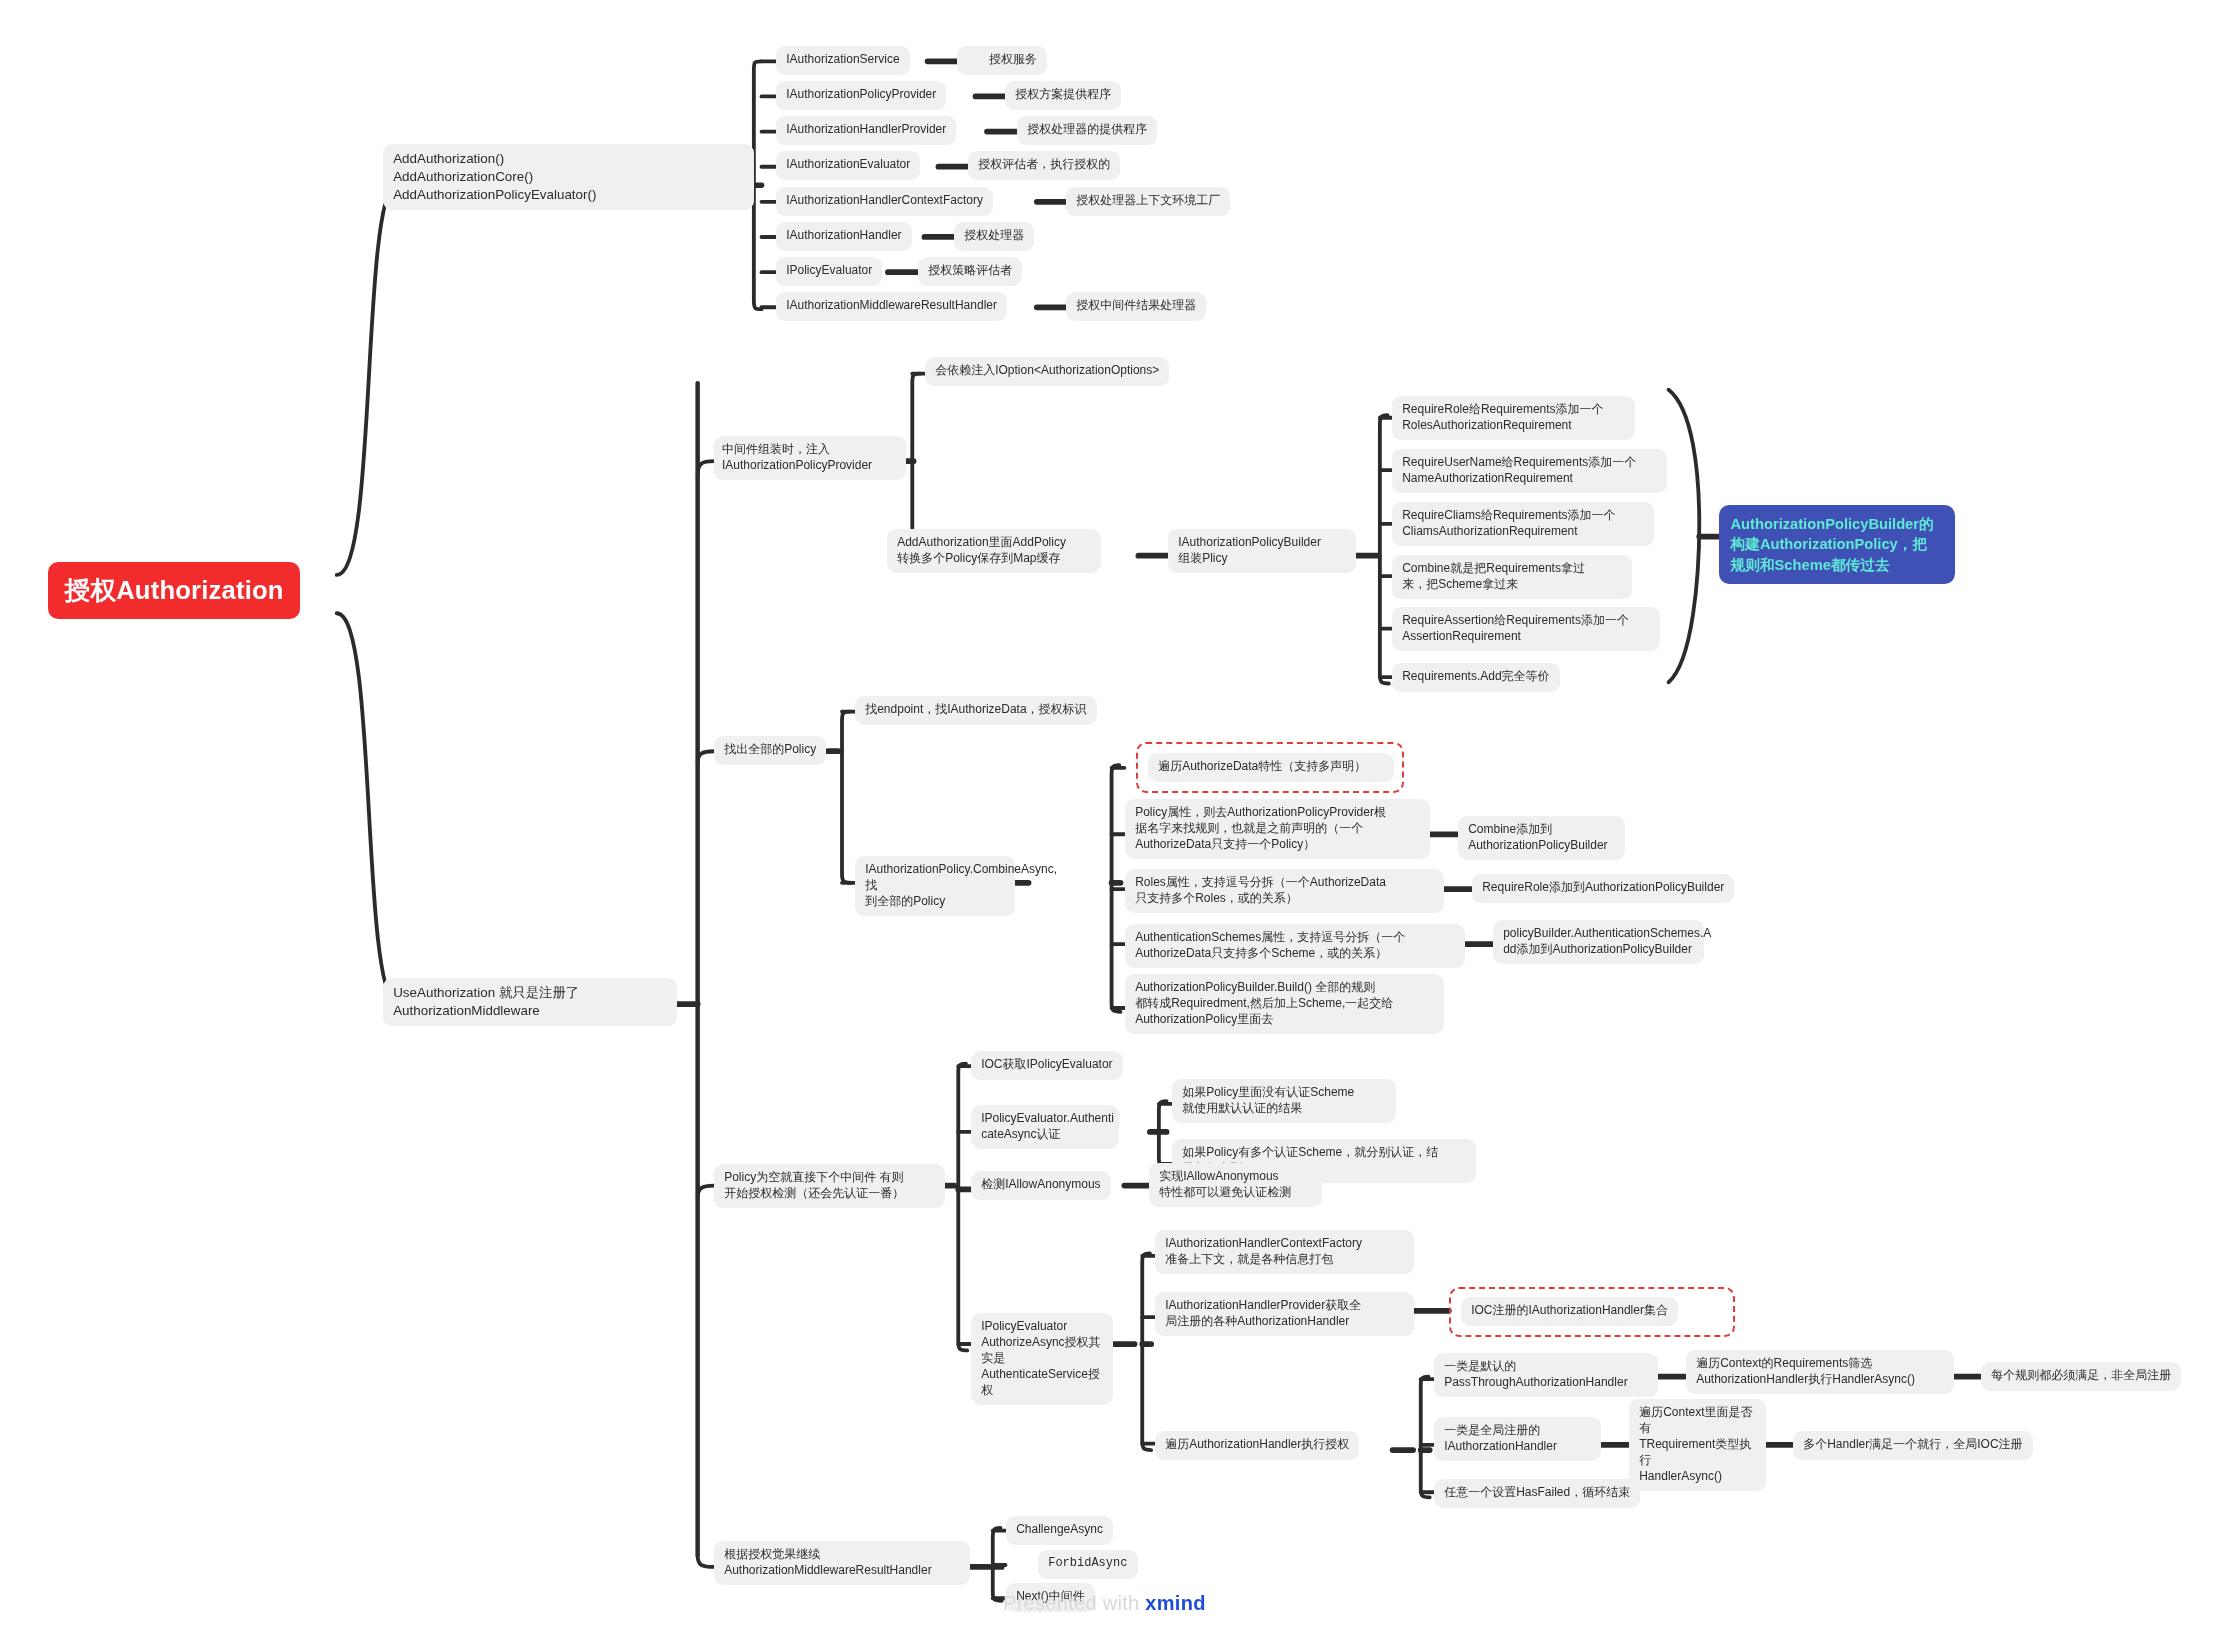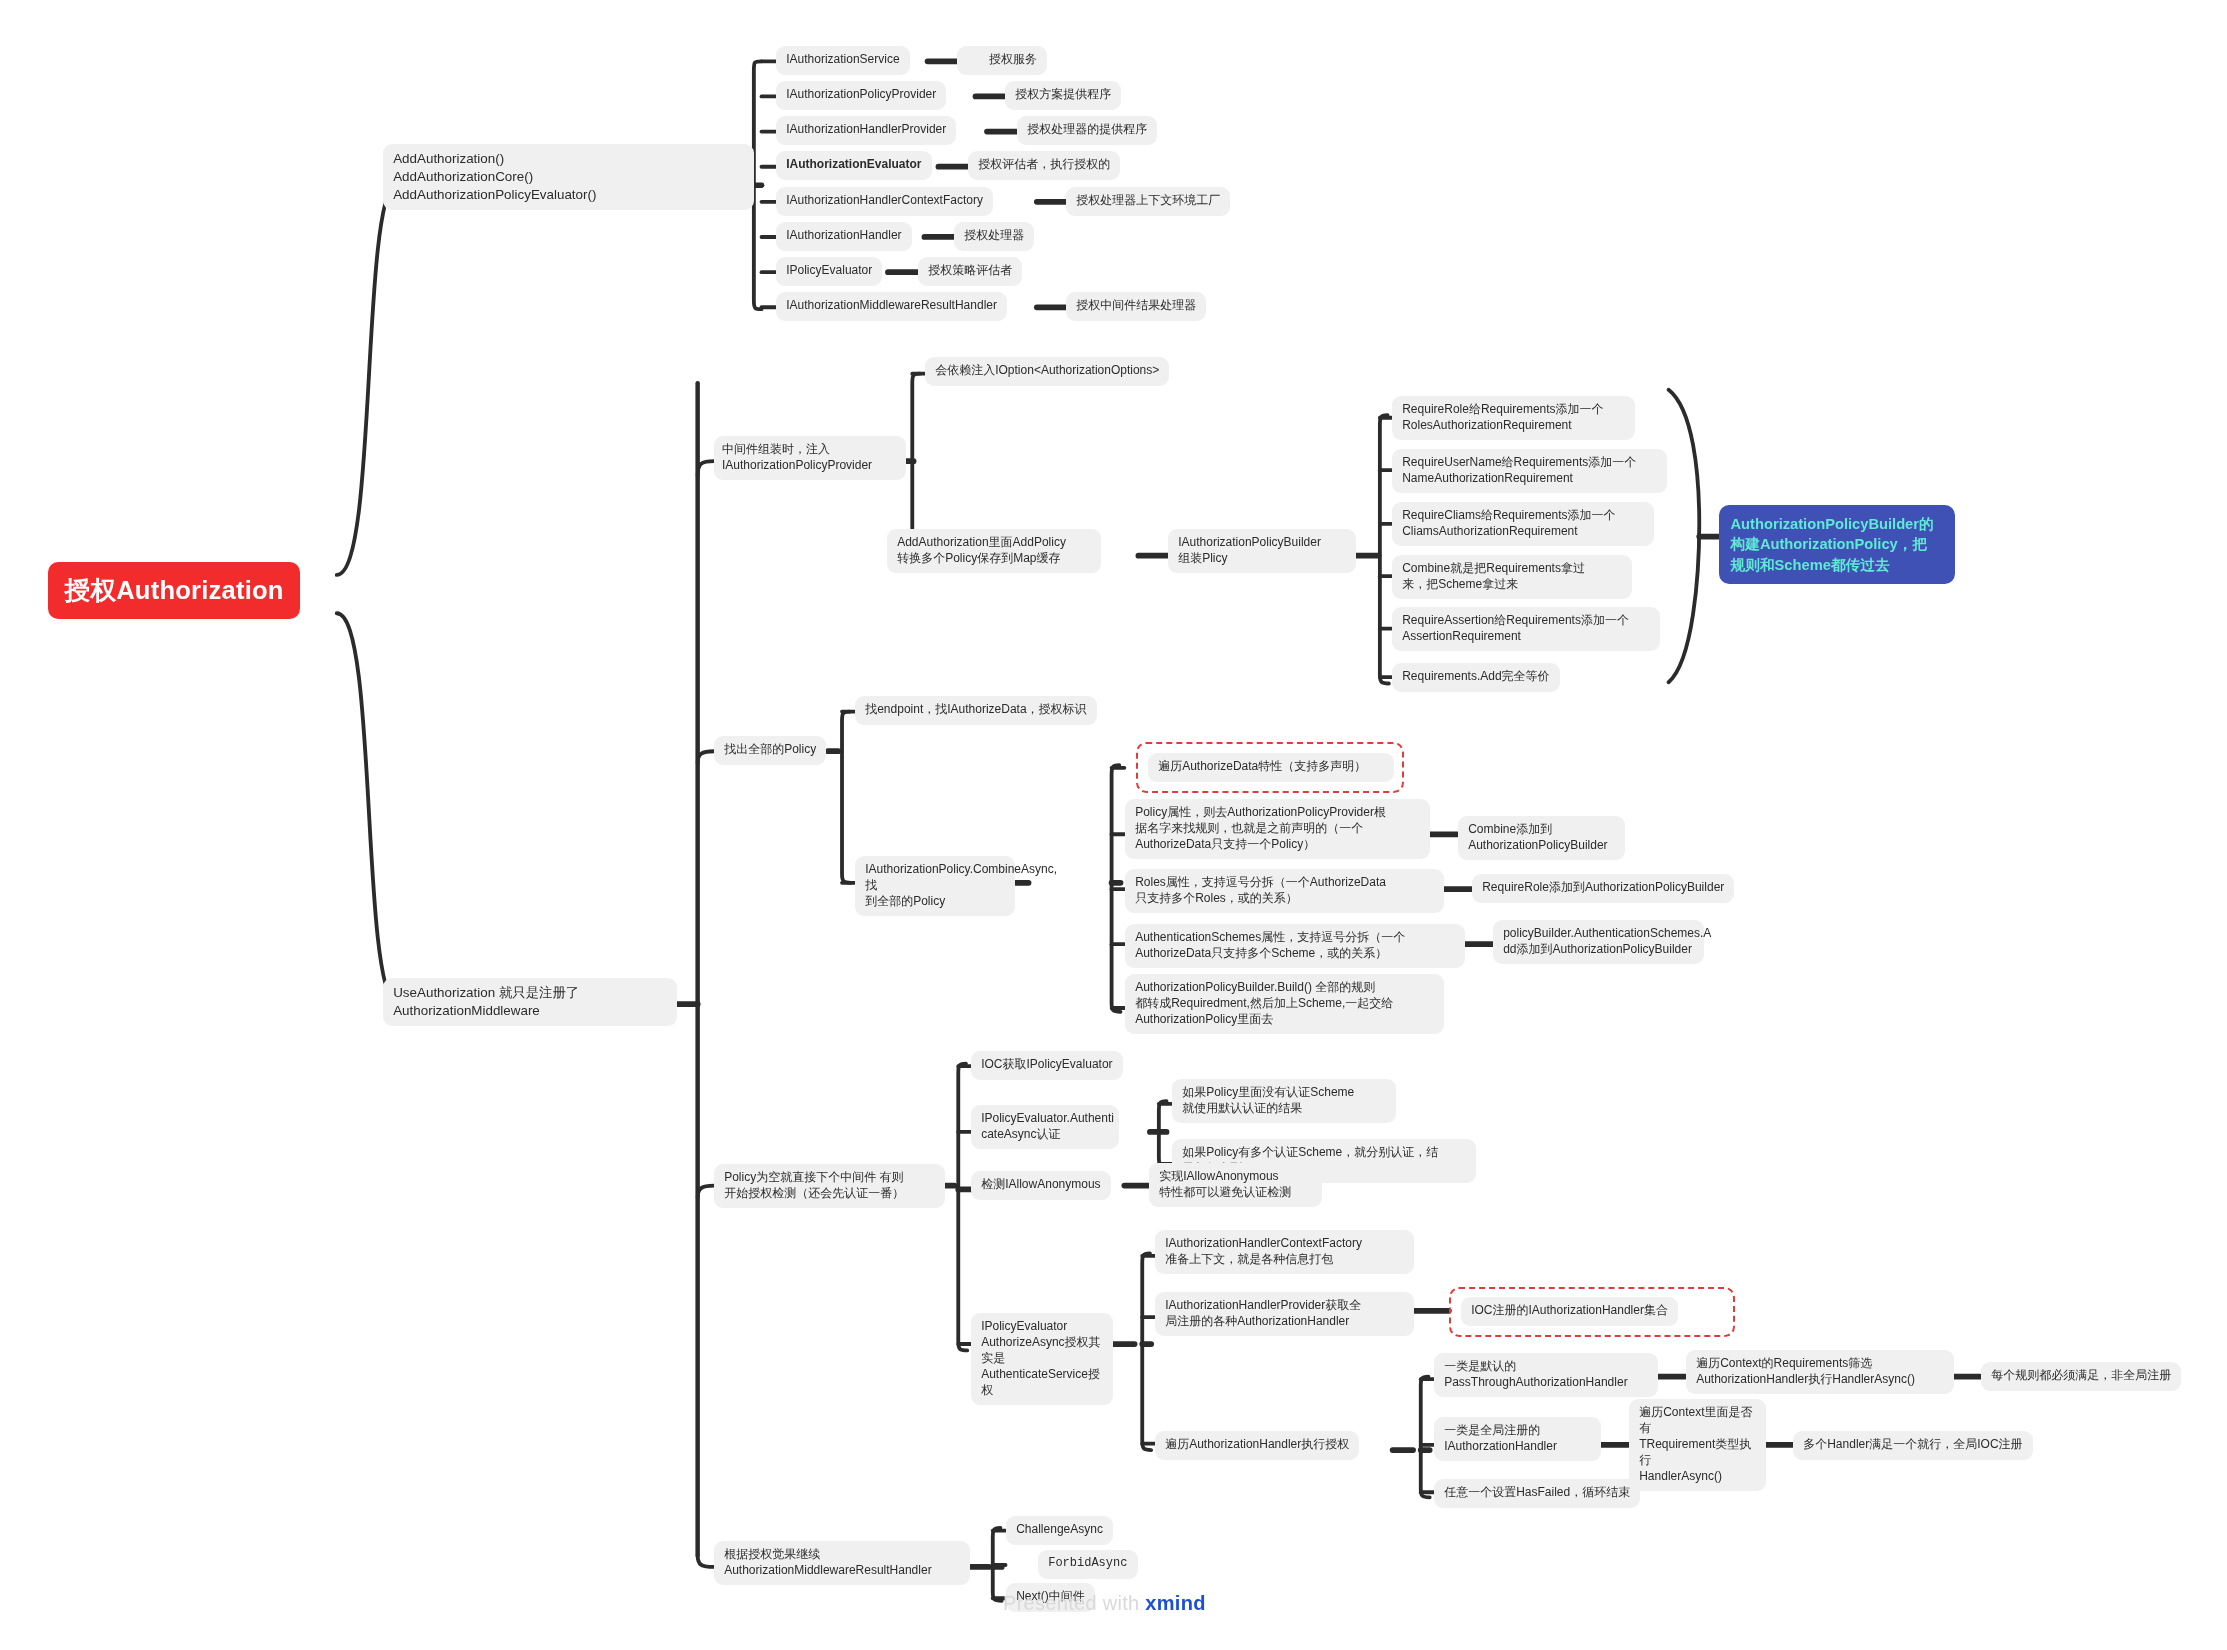--- a/index.html
+++ b/index.html
@@ -148,21 +148,21 @@
 
   <div class="node n14" style="left:776px;top:46px;">IAuthorizationService</div>
   <div class="node n14" style="left:957px;top:46px;padding-left:32px;">授权服务</div>
 
   <div class="node n14" style="left:776px;top:81px;">IAuthorizationPolicyProvider</div>
   <div class="node n14" style="left:1005px;top:81px;">授权方案提供程序</div>
 
   <div class="node n14" style="left:776px;top:116px;">IAuthorizationHandlerProvider</div>
   <div class="node n14" style="left:1017px;top:116px;">授权处理器的提供程序</div>
 
-  <div class="node n14" style="left:776px;top:151px;font-weight:bold;">IAuthorizationEvaluator</div>
+  <div class="node n14" style="left:776px;top:151px;">IAuthorizationEvaluator</div>
   <div class="node n14" style="left:968px;top:151px;">授权评估者，执行授权的</div>
 
   <div class="node n14" style="left:776px;top:187px;">IAuthorizationHandlerContextFactory</div>
   <div class="node n14" style="left:1066px;top:187px;">授权处理器上下文环境工厂</div>
 
   <div class="node n14" style="left:776px;top:222px;">IAuthorizationHandler</div>
   <div class="node n14" style="left:954px;top:222px;">授权处理器</div>
 
   <div class="node n14" style="left:776px;top:257px;">IPolicyEvaluator</div>
   <div class="node n14" style="left:918px;top:257px;">授权策略评估者</div>

